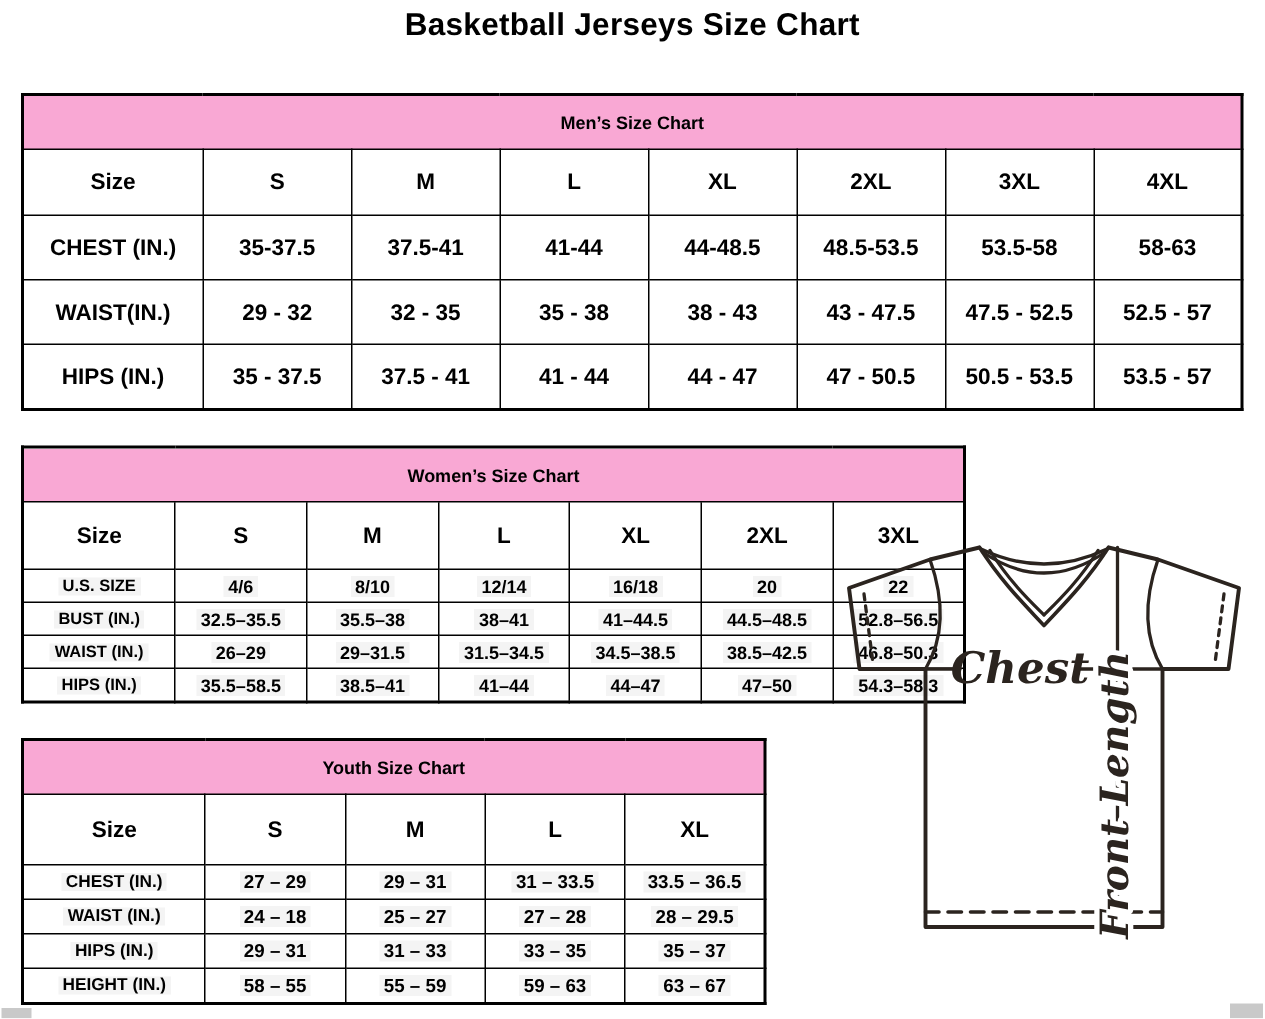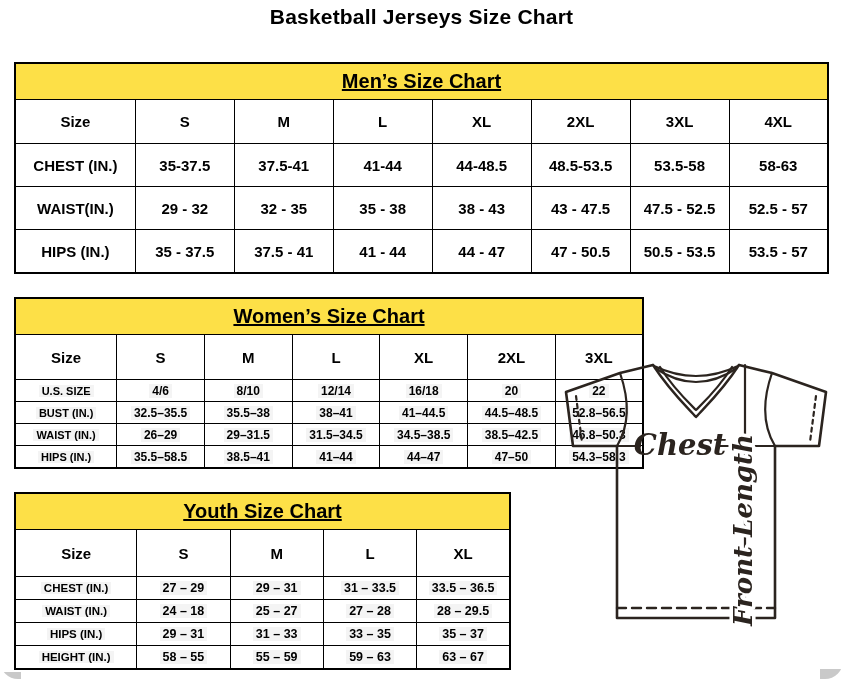--- a/index.html
+++ b/index.html
@@ -1,37 +1,37 @@
 <!DOCTYPE html>
 <html><head>
 <meta charset="utf-8">
 <style>
   html,body{margin:0;padding:0;background:#ffffff;}
   .screen{
     position:relative;width:843px;height:679px;background:#ffffff;overflow:hidden;
-    font-family:"Liberation Sans",sans-serif;color:#000000;border-radius:18px;
+    font-family:"Liberation Sans",sans-serif;color:#000000;
   }
   .page-title{
     position:absolute;left:0;top:5px;width:100%;text-align:center;
     font-size:21px;font-weight:bold;letter-spacing:0.2px;
   }
   .tbl-wrap{position:absolute;}
   .tbl-wrap.t0{left:14px;top:62px;width:815px;}
   .tbl-wrap.t1{left:14px;top:297px;width:630px;}
   .tbl-wrap.t2{left:14px;top:492px;width:497px;}
   table.size-chart{
     border-collapse:collapse;table-layout:fixed;width:100%;
     border:2px solid #000;
   }
   table.size-chart th, table.size-chart td{
     border:1px solid #000;text-align:center;vertical-align:middle;
     font-weight:bold;padding:0;overflow:hidden;white-space:nowrap;
   }
   table.size-chart .title-row th{
-    background:#fde047;height:35px;font-size:20px;text-decoration:underline;
+    background:#f9a8d4;height:35px;font-size:12px;
   }
   .t0 .size-row th{height:43px;font-size:15px;}
   .t0 tbody td{height:42px;font-size:15px;}
   .t1 .size-row th{height:44px;font-size:15px;}
   .t1 tbody td{height:21px;font-size:12px;}
   .t1 tbody td.row-label{font-size:11px;}
   .t2 .size-row th{height:46px;font-size:15px;}
   .t2 tbody td{height:22px;font-size:12.5px;}
   .t2 tbody td.row-label{font-size:11.5px;}
   

